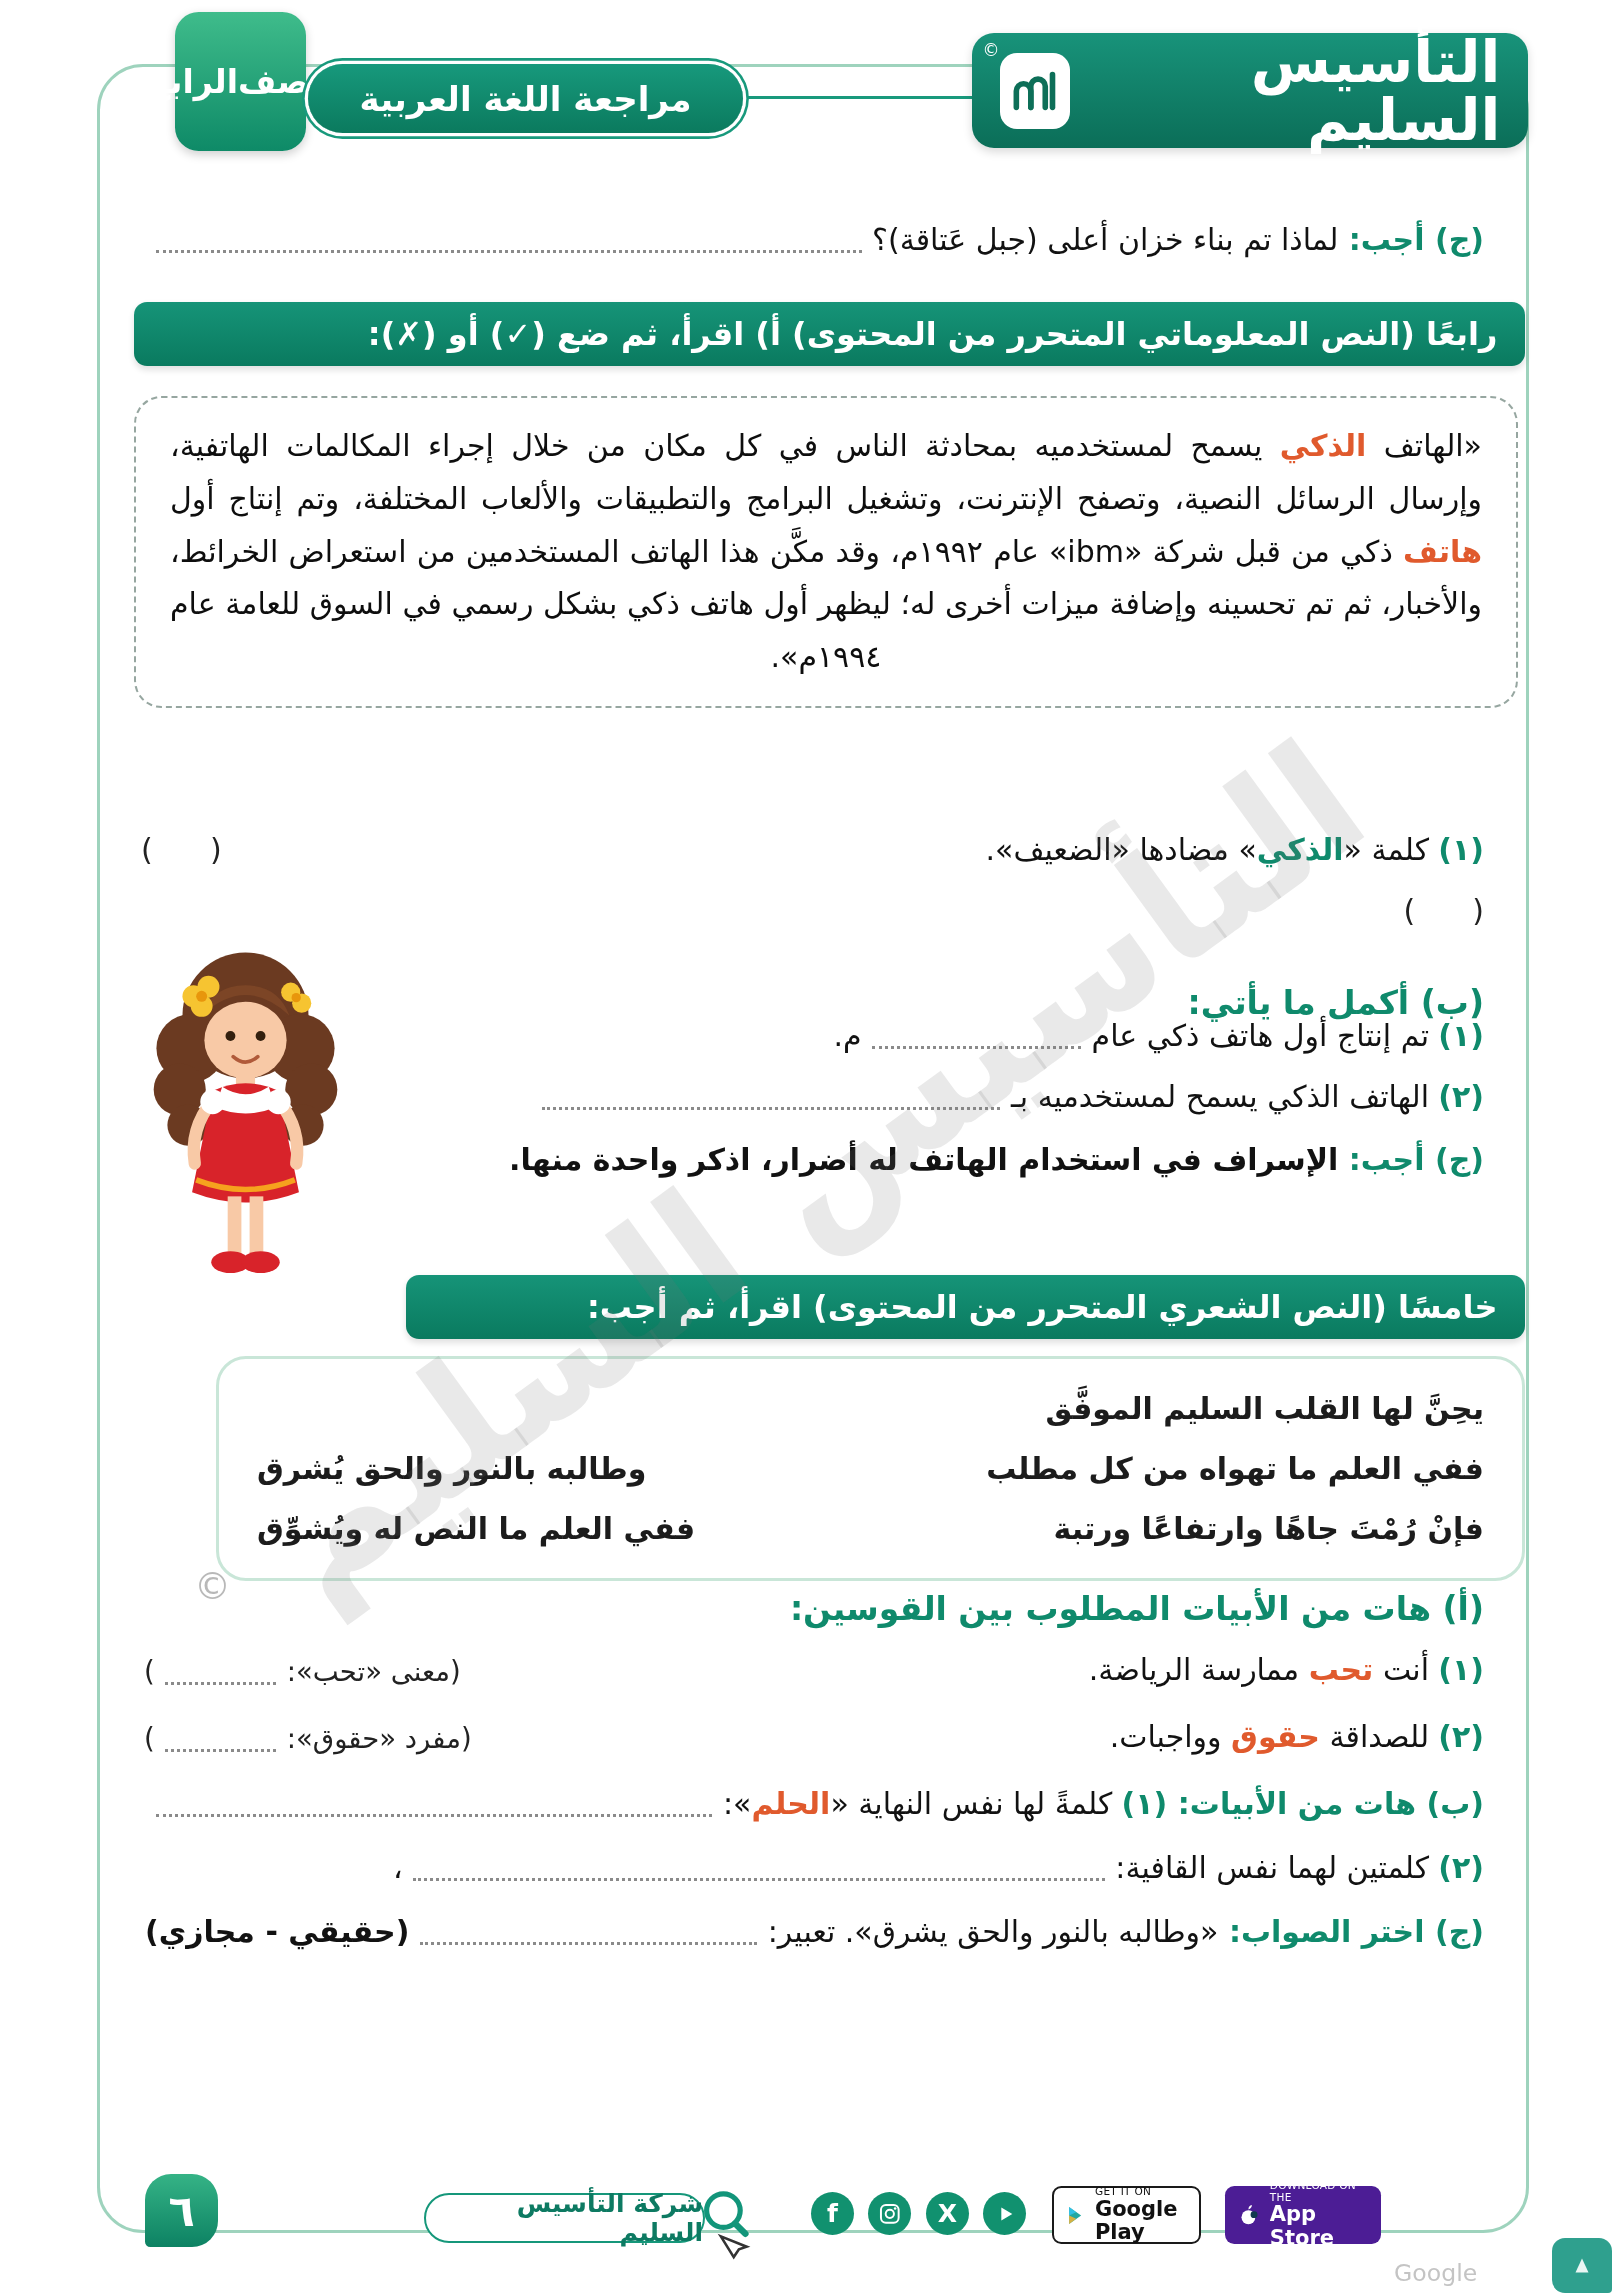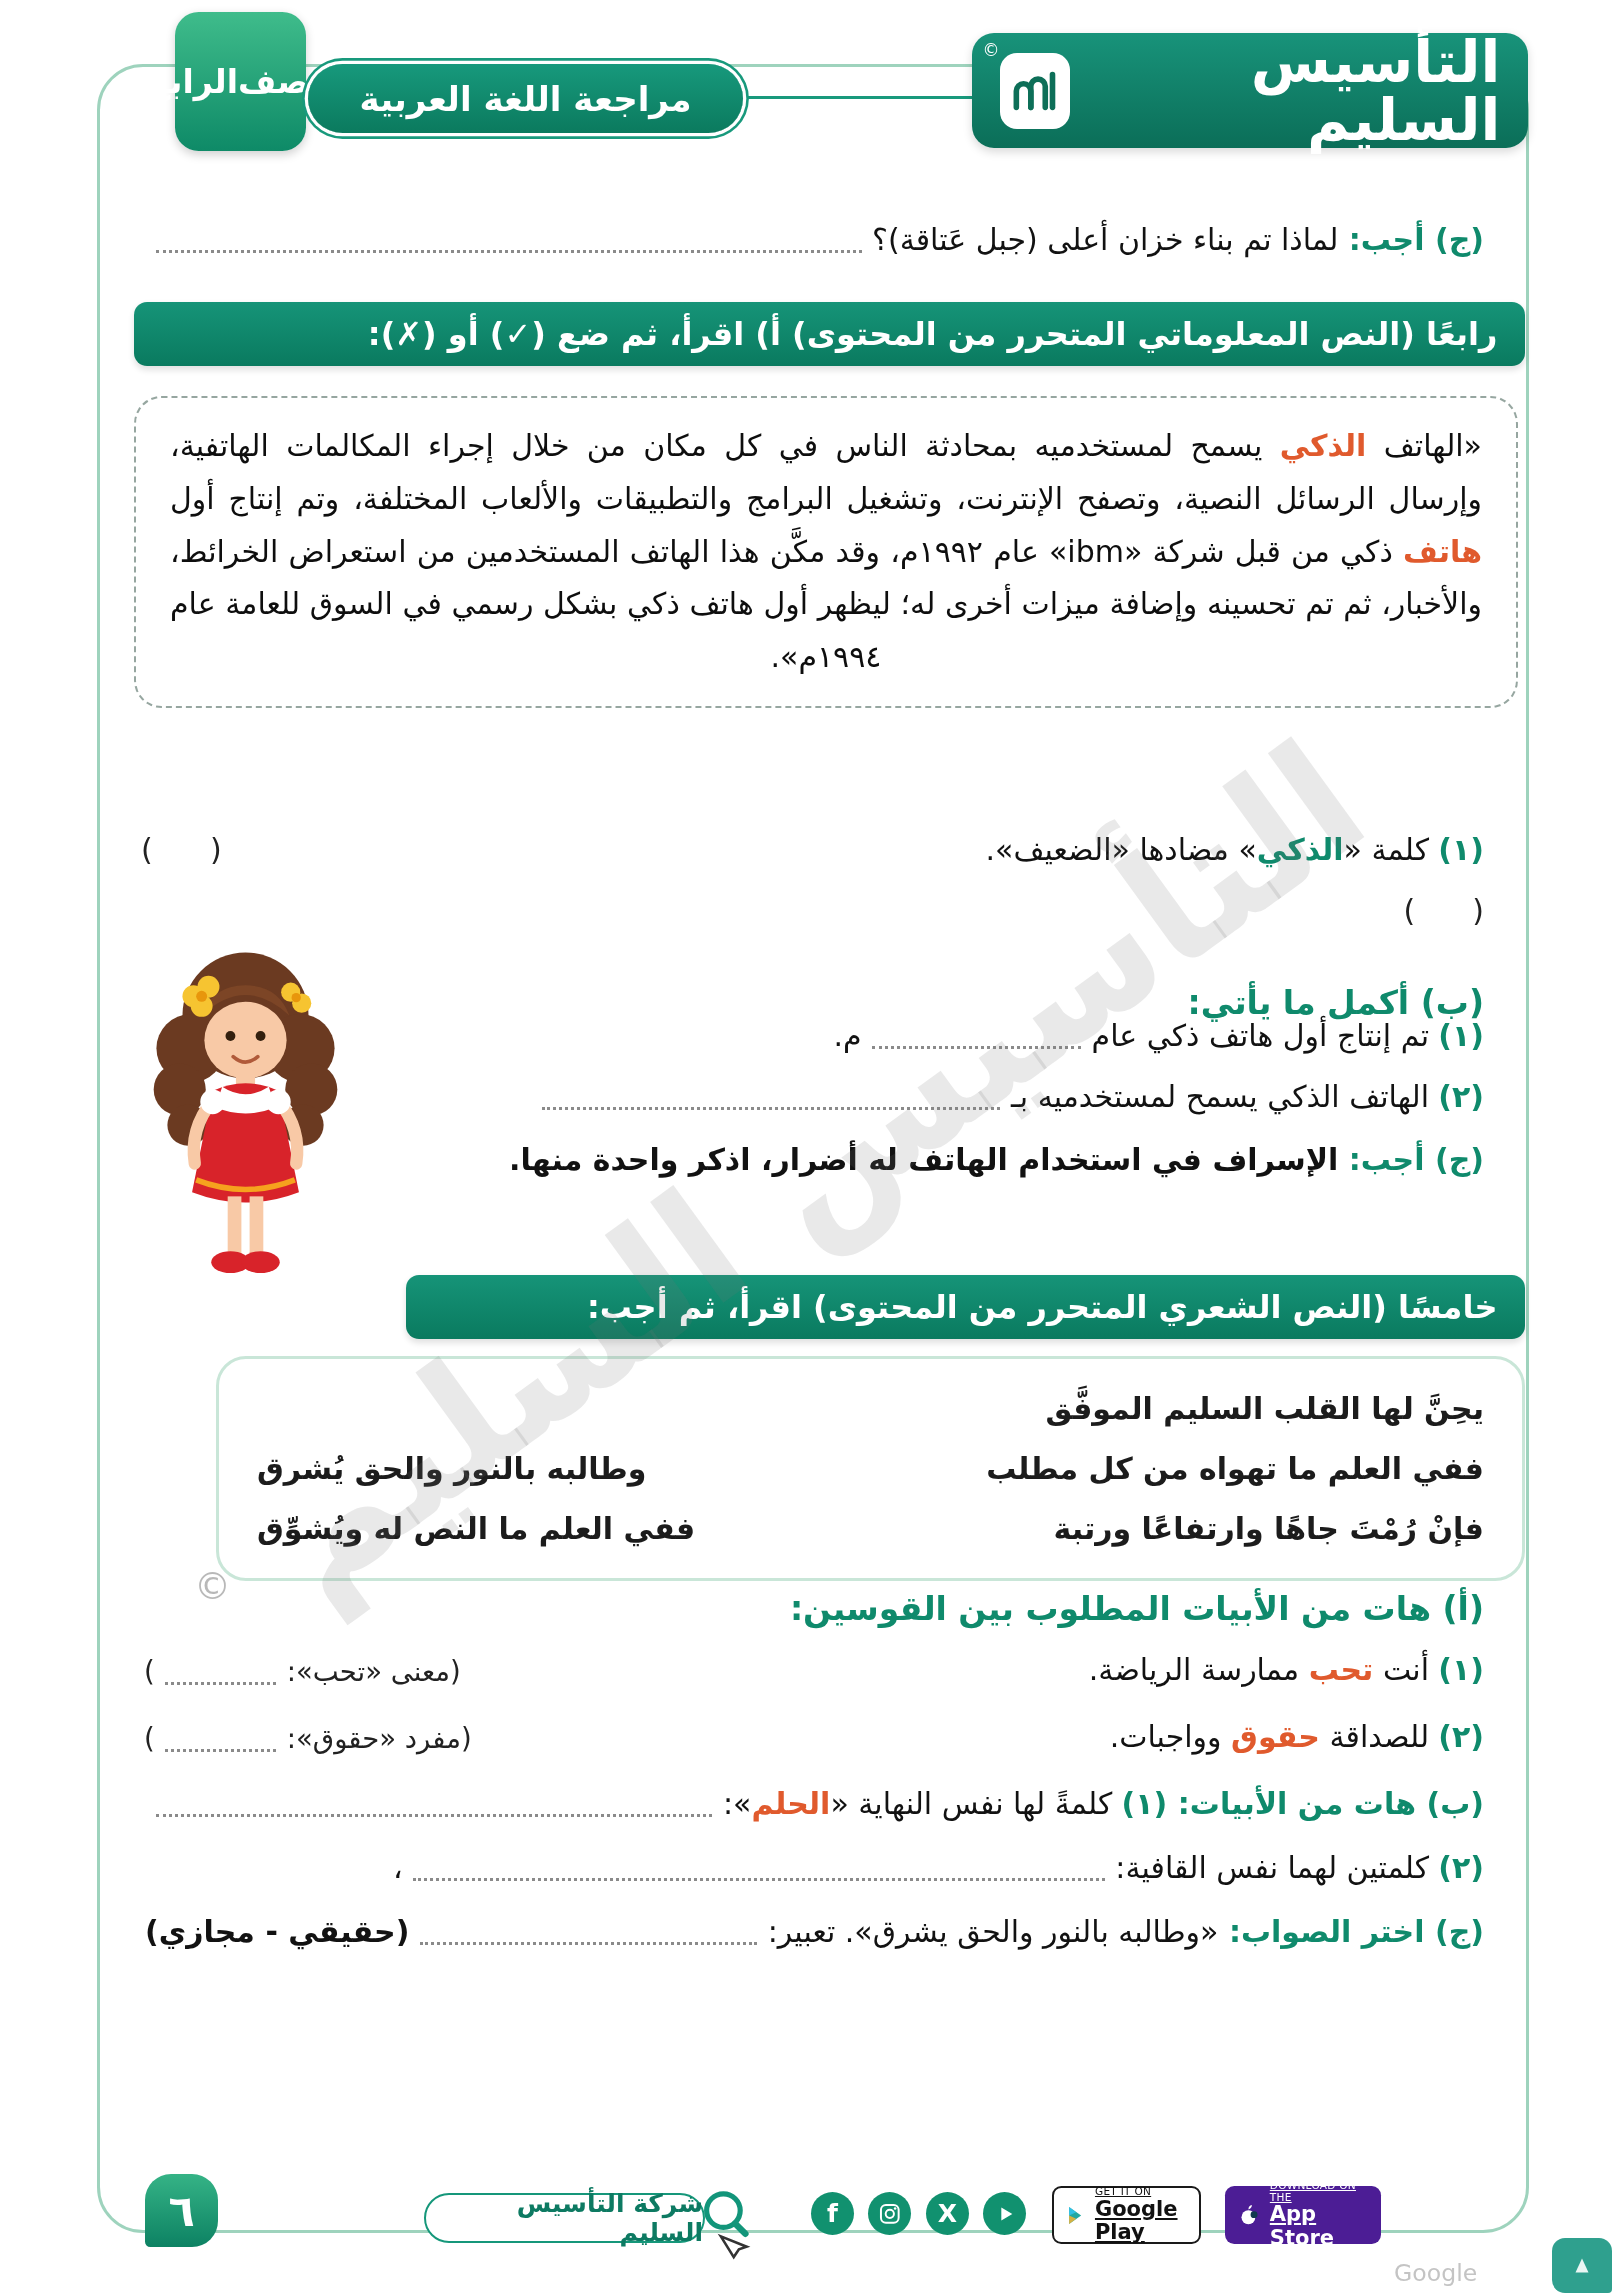--- a/index.html
+++ b/index.html
@@ -128,21 +128,21 @@
   }
   .search-wrap { position:absolute; left:695px; top:2184px; width:62px; height:79px; z-index:5; }
   .socials { position:absolute; left:811px; top:2192px; display:flex; gap:14.4px; z-index:4; flex-direction:row; direction:ltr; }
   .soc {
     width:43px; height:43px; border-radius:50%; background:#11916f;
     display:flex; align-items:center; justify-content:center;
     color:#fff; font-weight:bold; font-size:25px;
   }
   .store-badge {
     position:absolute; top:2186px; height:58px; border-radius:9.2px;
-    display:flex; align-items:center; gap:11px; padding:0 13px; z-index:4; direction:ltr;text-decoration:underline;
+    display:flex; align-items:center; gap:11px; padding:0 13px; z-index:4; direction:ltr;
   }
   .gplay { left:1052px; width:149px; background:#fff; border:2px solid #1a1a1a; color:#111; }
   .astore { left:1225px; width:156px; background:#4c1d95; color:#fff; }
   .store-text { display:flex; flex-direction:column; line-height:1.1; }
   .store-small { font-size:10.5px; letter-spacing:0.3px; }
   .store-big { font-size:21px; font-weight:bold; }
   .brand-mark { position:absolute; left:1394px; top:2259px; font-size:23.6px; color:#c4c4c4; z-index:4; direction:ltr; }
   .corner-shape {
     position:absolute; left:1552px; top:2238px; width:60px; height:55px;
     background:#2fa08e; border-radius:13px 13px 3.9px 13px; z-index:4;

